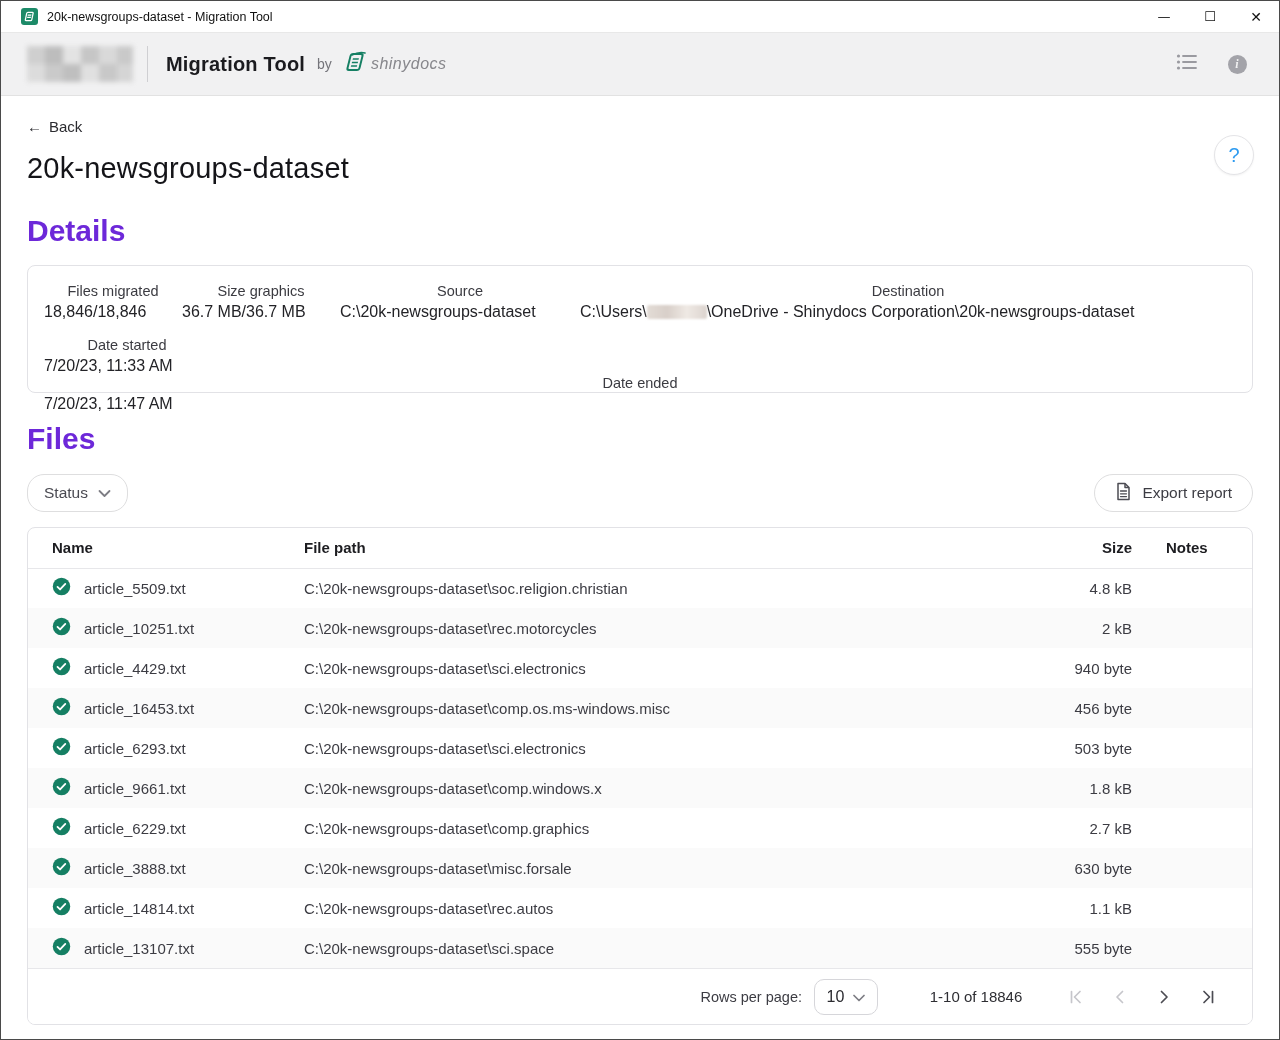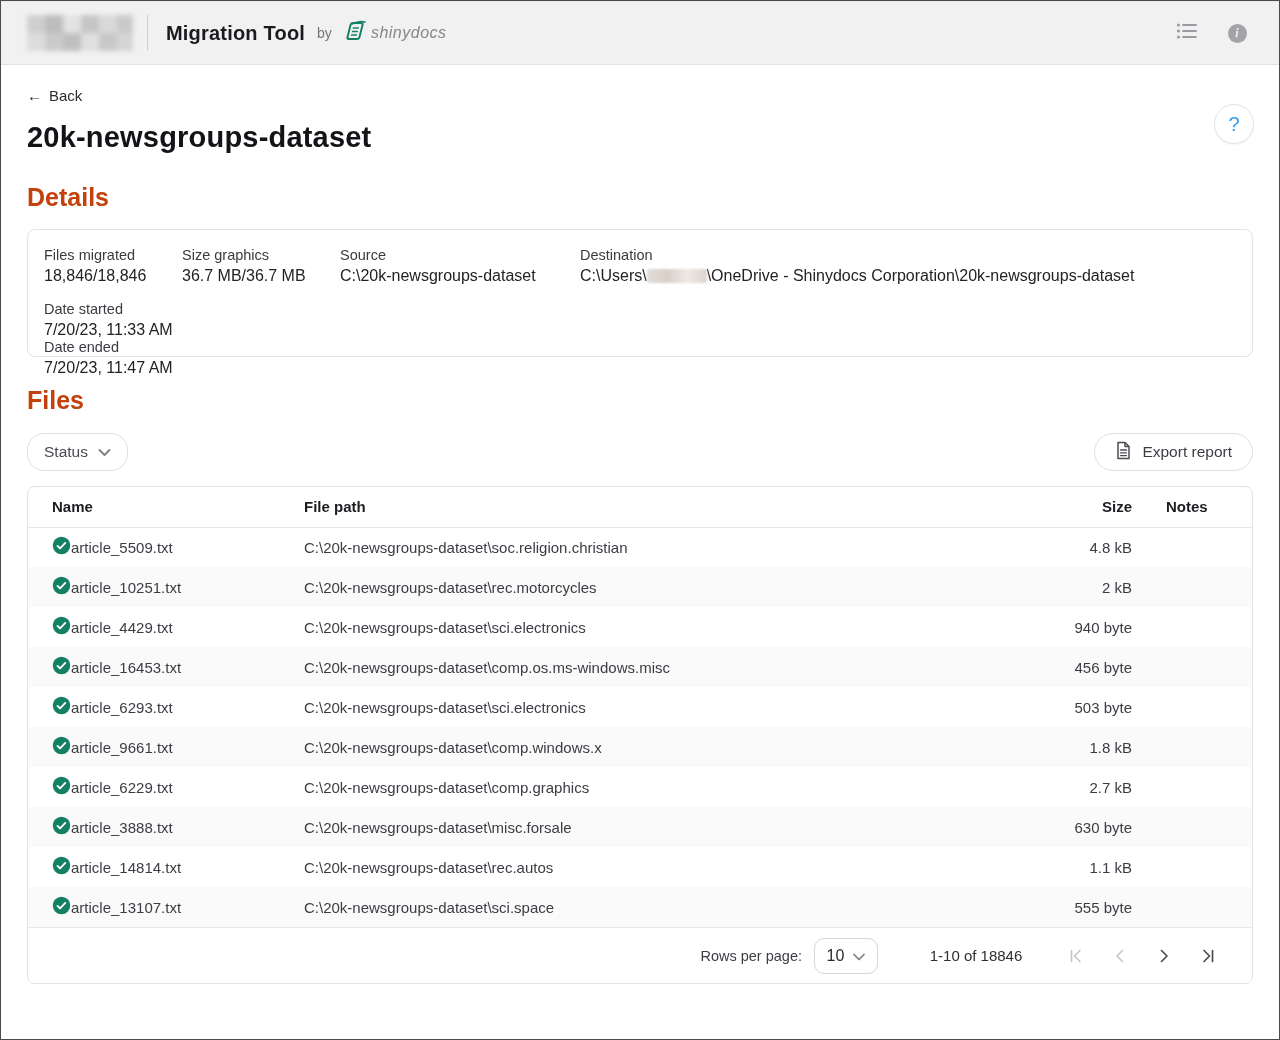--- a/index.html
+++ b/index.html
@@ -47,33 +47,33 @@
   
   .main { padding:0 26px; position:relative; }
   .back-link { margin-top:22px; display:inline-flex; align-items:center; gap:7px;
     font-size:15px; color:#2b2b30; cursor:pointer; }
   .help-btn {
     position:absolute; right:25px; top:39px; width:40px; height:40px; border-radius:50%;
     background:#fff; border:1px solid #e4e4e7; box-shadow:0 1px 2px rgba(0,0,0,.05);
     display:flex; align-items:center; justify-content:center;
     color:#2e9bf0; font-size:20px; cursor:pointer;
   }
-  .page-title { margin-top:16px; font-size:29px; font-weight:700; color:#141418; letter-spacing:.2px; }
-  .section-heading { font-size:25px; font-weight:700; color:#c2410c; }
+  .page-title { margin-top:16px; font-size:29px; font-weight:400; color:#141418; letter-spacing:.2px; }
+  .section-heading { font-size:30px; font-weight:700; color:#6d28d9; }
   .details-heading { margin-top:29px; }
   .files-heading { margin-top:29px; }
 
   
   .details-card {
     margin-top:17px; border:1px solid #e2e2e6; border-radius:8px; background:#fff;
     padding:17px 16px 20px 16px; height:128px;
   }
   .details-row { display:flex; }
   .details-row + .details-row { margin-top:16px;flex-direction:column; }
-  .field-label { font-size:14.5px; color:#3b3b41; }
+  .field-label { font-size:14.5px; color:#3b3b41;text-align:center; }
   .field-value { font-size:16px; color:#232327; margin-top:4px; white-space:nowrap; }
   .f-files { width:138px; } .f-size { width:158px; } .f-source { width:240px; } .f-dest { flex:1; }
   .f-started { width:166px; }
   .redacted-chip { display:inline-block; width:60px; height:14px; vertical-align:-2px;
     border-radius:2px; background:linear-gradient(90deg,#e3dcd6,#d8cfc9,#efe9e4,#dcd4cf);
     filter:blur(1.2px); }
 
   
   .files-toolbar { margin-top:18px; display:flex; align-items:center; justify-content:space-between; }
   .status-btn {
@@ -94,21 +94,21 @@
   thead th {
     height:40px; text-align:left; font-size:15px; font-weight:700; color:#1d1d21;
     border-bottom:1px solid #e7e7ea; padding:0;
   }
   th.th-name { padding-left:24px; }
   th.th-size { text-align:right; padding-right:16px; }
   th.th-notes { padding-left:18px; }
   tbody td { height:40px; font-size:15px; color:#3c3c43; padding:0; }
   tbody tr:nth-child(even) { background:#fafafa; }
   td.cell-name { padding-left:24px; }
-  .name-wrap { display:flex; align-items:center; }
+  .name-wrap { display:flex; align-items:center; gap:13px; }
   td.cell-size { text-align:right; padding-right:16px; color:#3c3c43; }
   td.cell-notes { padding-left:18px; }
 
   
   .table-footer {
     height:56px; border-top:1px solid #e7e7ea; display:flex; align-items:center;
     justify-content:flex-end; padding-right:22px; background:#fff;
   }
   .rpp-label { font-size:14.5px; color:#3c3c43; }
   .rpp-select {
@@ -120,20 +120,36 @@
   .pager { display:flex; align-items:center; margin-left:22px; }
   .pager-btn { width:44px; height:32px; display:flex; align-items:center; justify-content:center; cursor:pointer; }
   .pager-btn.disabled svg { stroke:#c6c6cb; }
   .pager-btn svg { stroke:#4c4c53; }
 </style>
 </head>
 <body>
 
 <div class="window">
 
+  <div class="titlebar">
+    <div class="titlebar-icon">
+      <svg width="11" height="11" viewBox="0 0 12 12">
+          <g transform="skewX(-12)" stroke="#fff" stroke-width="1.4" fill="none">
+        <rect x="3.5" y="1.5" width="7" height="9" rx="1"></rect>
+            <path d="M5 4.5h4M5 7h4"></path>
+          </g>
+        </svg>
+    </div>
+    <div class="titlebar-title">20k-newsgroups-dataset - Migration Tool</div>
+    <div class="win-controls">
+      <div class="win-btn">—</div>
+      <div class="win-btn">☐</div>
+      <div class="win-btn close">✕</div>
+    </div>
+  </div>
 
   <div class="app-header">
     <div class="blur-logo">
       <svg width="106" height="36" viewBox="0 0 106 36">
         <rect x="0" y="0" width="18" height="18" fill="#cfcfcf"></rect>
           <rect x="18" y="0" width="18" height="18" fill="#bdbdbd"></rect>
         <rect x="36" y="0" width="18" height="18" fill="#e3e3e3"></rect>
           <rect x="54" y="0" width="18" height="18" fill="#c6c6c6"></rect>
         <rect x="72" y="0" width="18" height="18" fill="#d9d9d9"></rect>
           <rect x="90" y="0" width="16" height="18" fill="#c9c9c9"></rect>

